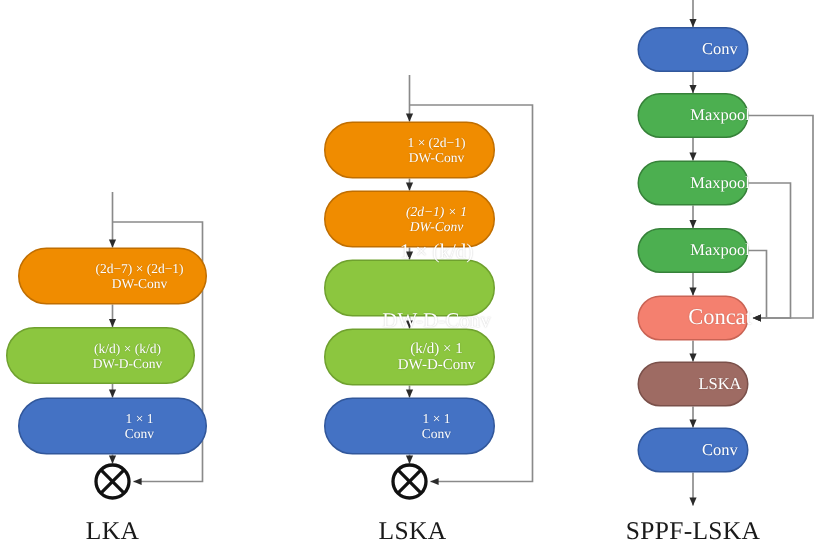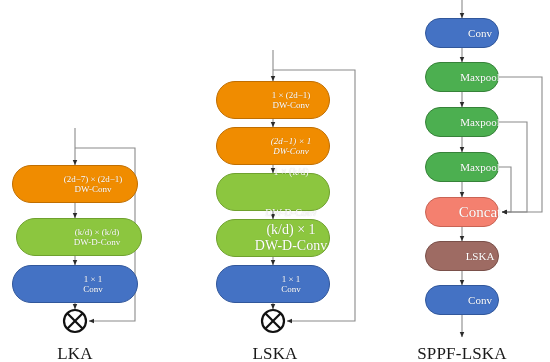--- a/index.html
+++ b/index.html
@@ -83,41 +83,41 @@
         <path d="M499,167 L511,167 L511,212 L502,212" marker-end="url(#ah)"></path>
         <path d="M462,315 L462,337" marker-end="url(#ah)"></path>
       </g>
   </svg>
 
   <div id="nodes">
       <div class="node" style="left: 12px; top: 165px; width: 126px; height: 38px; background: rgb(240, 140, 0); border-color: rgb(192, 110, 0); font-size: 9px;">
         <span class="l1">(2d−7) × (2d−1)</span>
         <span class="l2">DW-Conv</span>
       </div>
-      <div class="node" style="left: 16px; top: 218px; width: 126px; height: 38px; background: rgb(140, 198, 63); border-color: rgb(111, 161, 46); font-size: 9px; align-items: center;">
+      <div class="node" style="left: 4px; top: 218px; width: 126px; height: 38px; background: rgb(140, 198, 63); border-color: rgb(111, 161, 46); font-size: 9px; align-items: center;">
         <span class="l1">(k/d) × (k/d)</span>
         <span class="l2">DW-D-Conv</span>
       </div>
       <div class="node" style="left: 12px; top: 265px; width: 126px; height: 38px; background: rgb(68, 114, 196); border-color: rgb(49, 87, 155); font-size: 9px;">
         <span class="l1">1 × 1</span>
         <span class="l2">Conv</span>
       </div>
       <div class="node" style="left: 216px; top: 81px; width: 114px; height: 38px; background: rgb(240, 140, 0); border-color: rgb(192, 110, 0); font-size: 9px;">
         <span class="l1">1 × (2d−1)</span>
         <span class="l2">DW-Conv</span>
       </div>
       <div class="node" style="left: 216px; top: 127px; width: 114px; height: 38px; background: rgb(240, 140, 0); border-color: rgb(192, 110, 0); font-size: 9px; font-style: italic;">
         <span class="l1">(2d−1) × 1</span>
         <span class="l2">DW-Conv</span>
       </div>
-      <div class="node" style="left: 216px; top: 173px; width: 114px; height: 38px; background: rgb(140, 198, 63); border-color: rgb(111, 161, 46); font-size: 10px; gap: 30px;">
+      <div class="node" style="left: 216px; top: 173px; width: 114px; height: 38px; background: rgb(140, 198, 63); border-color: rgb(111, 161, 46); font-size: 14px; gap: 30px;">
         <span class="l1">1 × (k/d)</span>
         <span class="l2">DW-D-Conv</span>
       </div>
-      <div class="node" style="left: 216px; top: 219px; width: 114px; height: 38px; background: rgb(140, 198, 63); border-color: rgb(111, 161, 46); font-size: 14px;">
+      <div class="node" style="left: 216px; top: 219px; width: 114px; height: 38px; background: rgb(140, 198, 63); border-color: rgb(111, 161, 46); font-size: 10px;">
         <span class="l1">(k/d) × 1</span>
         <span class="l2">DW-D-Conv</span>
       </div>
       <div class="node" style="left: 216px; top: 265px; width: 114px; height: 38px; background: rgb(68, 114, 196); border-color: rgb(49, 87, 155); font-size: 9px;">
         <span class="l1">1 × 1</span>
         <span class="l2">Conv</span>
       </div>
       <div class="node" style="left: 425px; top: 18px; width: 74px; height: 30px; background: rgb(68, 114, 196); border-color: rgb(49, 87, 155); font-size: 11px;">
         <span class="l1">Conv</span>
       </div>

